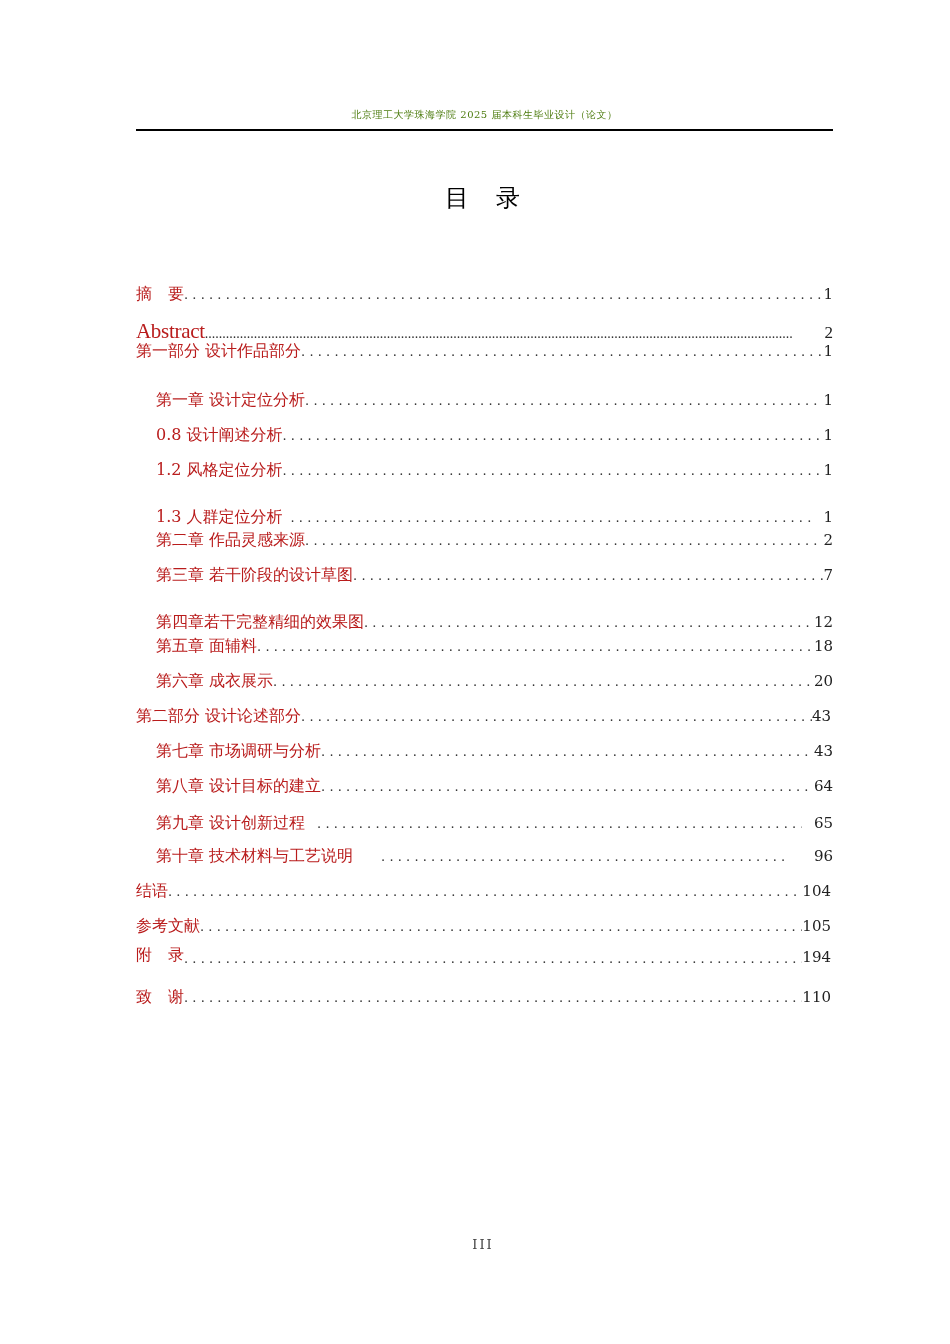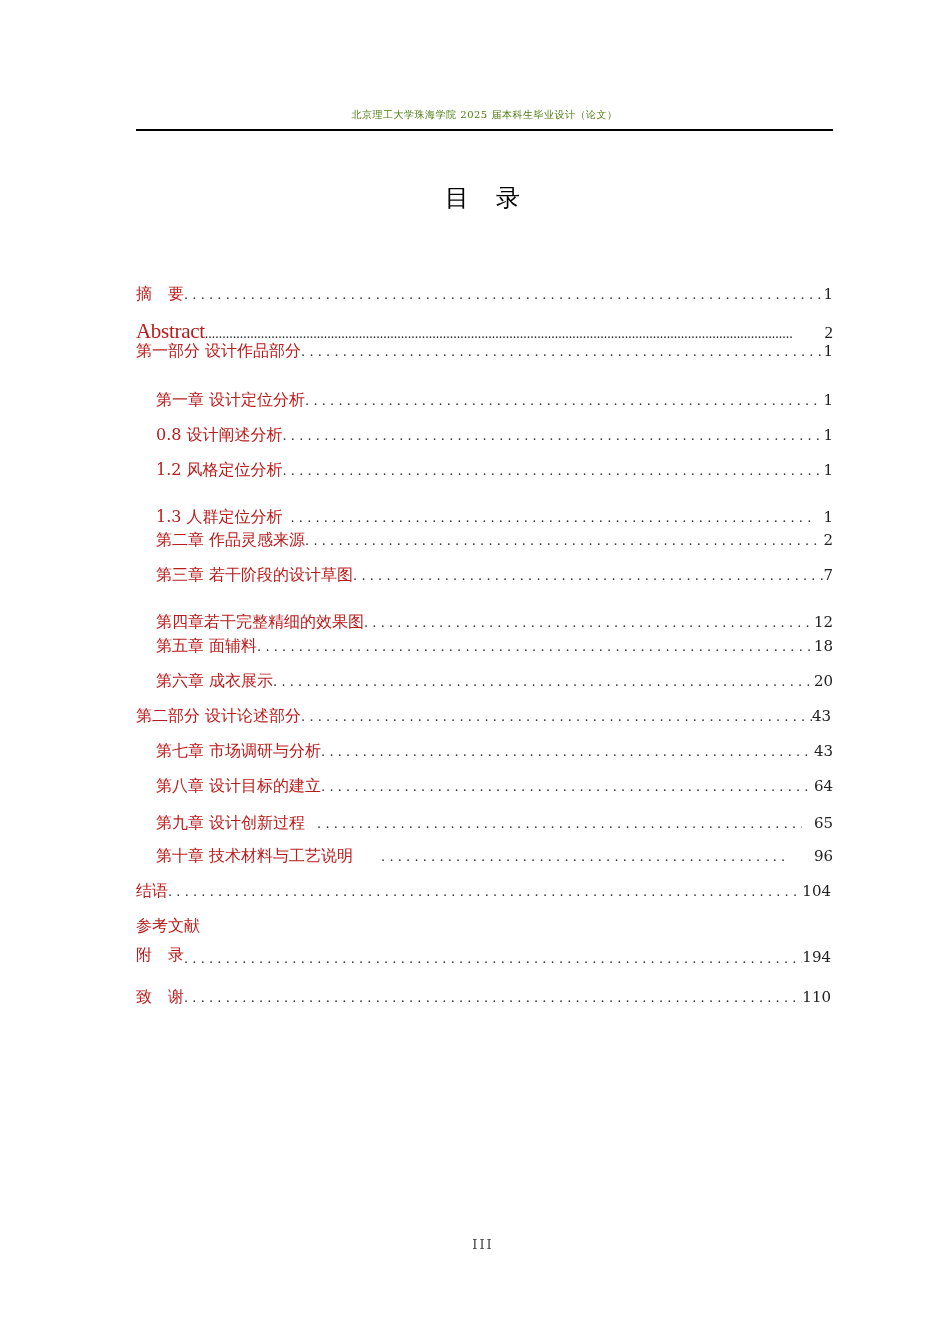--- a/index.html
+++ b/index.html
@@ -207,21 +207,21 @@
     <div class="toc-row indent" style="top: 562px; gap: 28px;">
       <span class="label">第十章  技术材料与工艺说明 </span>
       <span class="dots"></span>
       <span class="page">96</span>
     </div>
     <div class="toc-row" style="top: 597px;">
       <span class="label">结语</span>
       <span class="dots"></span>
       <span class="page" style="padding-right: 2px;">104</span>
     </div>
-    <div class="toc-row" style="top: 632px; flex-direction: column;">
+    <div class="toc-row" style="top: 632px;">
       <span class="label">参考文献</span>
       <span class="dots"></span>
       <span class="page" style="padding-right: 2px;">105</span>
     </div>
     <div class="toc-row" style="top: 658px; align-items: flex-end;">
       <span class="label">附　录</span>
       <span class="dots"></span>
       <span class="page" style="padding-right: 2px;">194</span>
     </div>
     <div class="toc-row" style="top: 703px;">

